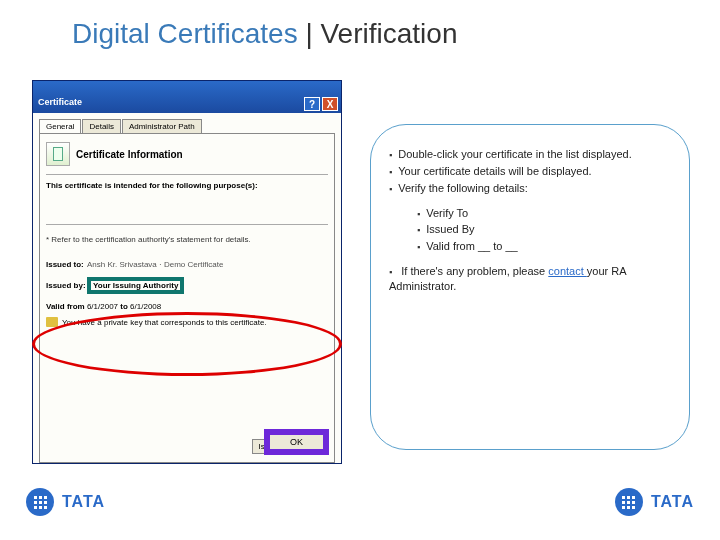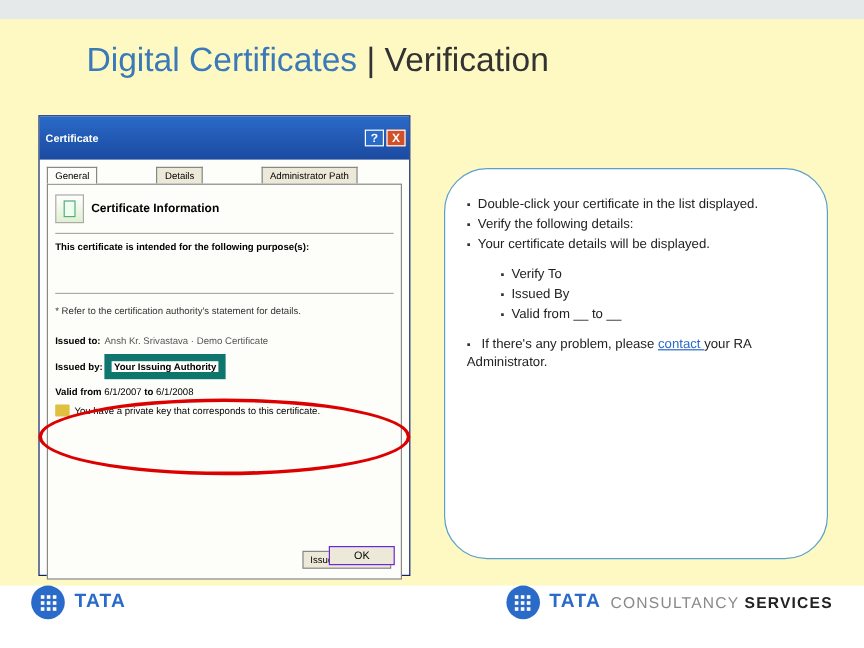--- a/index.html
+++ b/index.html
@@ -1,59 +1,59 @@
 <!DOCTYPE html>
 <html><head>
 <meta charset="utf-8">
 <style>
   * { box-sizing: border-box; margin: 0; padding: 0; }
   body { width: 720px; height: 540px; background: #e5e9ea; font-family: Arial, sans-serif; overflow: hidden; }
 
-  .slide-content { position: relative; width: 720px; height: 488px; background: #fef9c3; margin-top: 16px; }
+  .slide-content { position: relative; width: 720px; height: 488px; background: #ffffff; }
   .title { position: absolute; top: 18px; left: 72px; font-size: 28px; font-weight: 400; }
   .title .t1 { color: #3a7ab8; }
   .title .t2 { color: #333; }
 
   .cert-window { position: absolute; top: 80px; left: 32px; width: 310px; height: 384px; background: #fdfdf9; border: 1px solid #0a246a; font-family: Tahoma, sans-serif; font-size: 9px; }
-  .titlebar { height: 36px; background: linear-gradient(#2a6ac8, #1b4aa0); display: flex; align-items: center; padding: 0 3px; }
+  .titlebar { height: 18px; background: linear-gradient(#2a6ac8, #1b4aa0); display: flex; align-items: flex-start; padding: 16px 3px; }
   .titlebar-text { color: #fff; font-weight: bold; flex: 1; padding-left: 2px; }
   .tb-btns { display: flex; gap: 2px; }
   .tb-btn { width: 16px; height: 14px; border: 1px solid #fff; display: flex; align-items: center; justify-content: center; font-size: 10px; font-weight: bold; color: #fff; }
   .tb-help { background: #2a6ac8; }
   .tb-close { background: #d0502a; }
 
-  .tabs { display: flex; margin: 6px 6px 0 6px; font-size: 8px; gap: 48px; }
+  .tabs { display: flex; margin: 6px 6px 0 6px; font-size: 8px; }
   .tab { padding: 2px 6px; border: 1px solid #888; border-bottom: none; background: #ece9d8; margin-right: 1px; }
   .tab.active { background: #fdfdf9; position: relative; z-index: 2; }
   .tab-panel { margin: 0 6px 6px 6px; border: 1px solid #888; height: 330px; background: #fdfdf9; padding: 6px; position: relative; }
 
   .cert-info-head { display: flex; align-items: center; gap: 6px; padding: 2px 0 6px 0; }
   .cert-icon { width: 24px; height: 24px; border: 1px solid #aaa; background: linear-gradient(#fff,#e0f0d0); display:flex; align-items:center; justify-content:center; }
   .cert-icon-inner { width:10px; height:14px; border:1px solid #5a8; background:#efe; }
   .cert-info-title { font-weight: bold; font-size: 10px; }
   .hr { height:1px; background:#aaa; margin: 2px 0 6px 0; }
 
   .purpose-head { font-weight: bold; font-size: 8px; }
   .purpose-list { margin: 4px 0 4px 14px; font-size: 8px; color:#555; }
   .purpose-list div::before { content:"•"; margin-right:4px; }
   .ref-note { font-size:8px; color:#333; margin-top:10px; }
 
   .pair { display:flex; font-size:8px; padding:2px 0; }
   .pair .lbl { width:41px; font-weight:bold; }
   .pair .val { flex:1; color:#555; }
-  .issued-by-val { border:6px solid #0f766e; padding:0 2px; font-weight:bold; color:#000; }
+  .issued-by-val { border:4px solid #0f766e; padding:0 2px; font-weight:bold; color:#000; }
 
   .valid-row { font-size:8px; margin-top:4px; }
   .valid-row b { font-weight:bold; }
 
   .key-row { display:flex; align-items:center; gap:4px; font-size:8px; margin-top:6px; }
   .key-icon { width:12px; height:10px; background:#e0c040; border-radius:1px; }
 
   .issuer-btn { position:absolute; right:8px; bottom:8px; padding:2px 6px; font-size:8px; background:#ece9d8; border:1px solid #888; }
-  .ok-btn { position:absolute; right:12px; bottom:8px; padding:2px 20px; font-size:9px; background:#ece9d8; border:1px solid #6d28d9; }
+  .ok-btn { position:absolute; right:12px; bottom:8px; padding:2px 20px; font-size:9px; background:#ece9d8; border:6px solid #6d28d9; }
 
   .red-ellipse { position:absolute; border:3px solid #d00; border-radius:50%; pointer-events:none; }
 
   .callout { position:absolute; top:124px; left:370px; width:320px; height:326px; border:1px solid #5aa0cc; border-radius:36px; background:#fff; padding:22px 18px; font-family: Verdana, Arial, sans-serif; font-size:11px; color:#222; }
   .callout ul { list-style:none; }
   .callout li::before { content:"▪"; color:#333; margin-right:6px; font-size:9px; }
   .callout li { margin-bottom:2px; line-height:1.35; }
   .callout .sub { margin:10px 0 10px 28px; }
   .callout a { color:#2a6ac8; text-decoration:underline; }
 
@@ -123,22 +123,22 @@
       <button class="issuer-btn">Issuer Statement</button>
 
       <div class="red-ellipse" style="top:178px; left:-8px; width:310px; height:64px;"></div>
     </div>
     <button class="ok-btn">OK</button>
   </div>
 
   <div class="callout">
     <ul>
       <li>Double-click your certificate in the list displayed.</li>
+      <li>Your certificate details will be displayed.</li>
       <li>Verify the following details:</li>
-      <li>Your certificate details will be displayed.</li>
     </ul>
     <ul class="sub">
       <li>Verify To</li>
       <li>Issued By</li>
       <li>Valid from __ to __</li>
     </ul>
     <ul>
       <li>
         <span>If there's any problem, please </span><a href="#">contact </a><span>your RA Administrator.</span>
       </li>
@@ -171,15 +171,14 @@
           <i></i>
           <i></i>
           <i></i>
           <i></i>
           <i></i>
           <i></i>
           <i></i>
         </div>
       </div>
     <div class="brand-tata">TATA</div>
-    <div class="brand-cs"><span class="c1">CONSULTANCY </span><span class="c2">SERVICES</span></div>
   </div>
 </div>
 
 </body></html>

